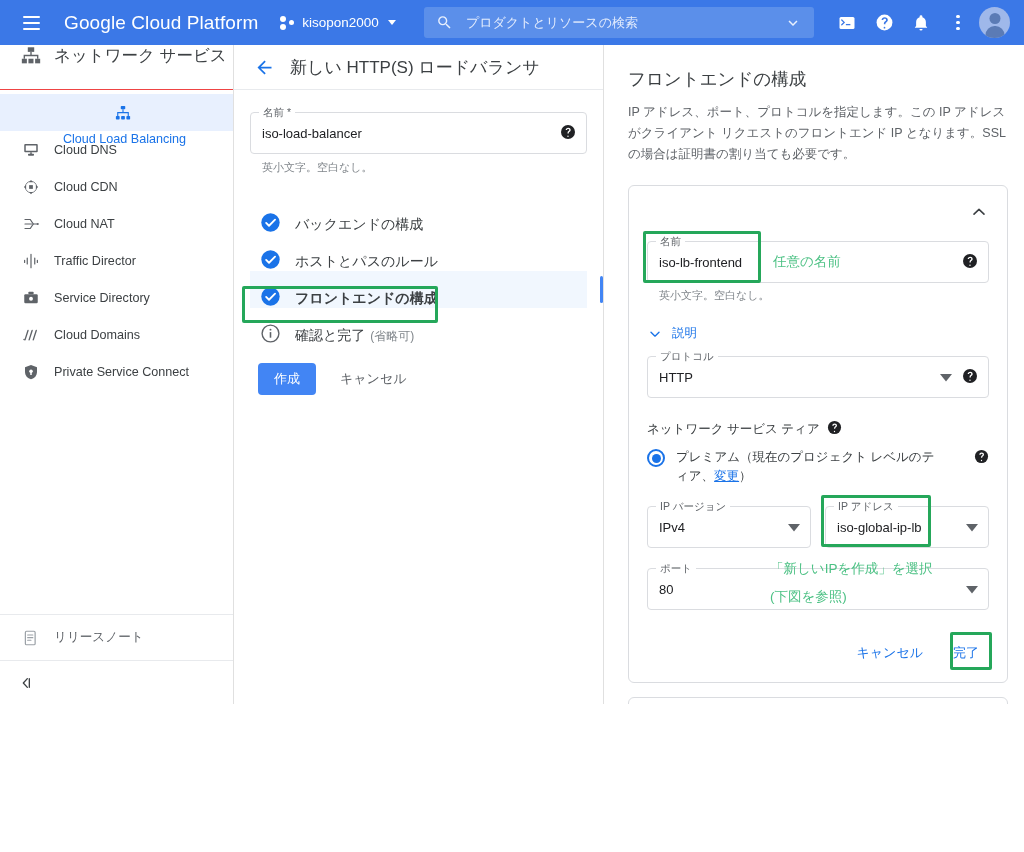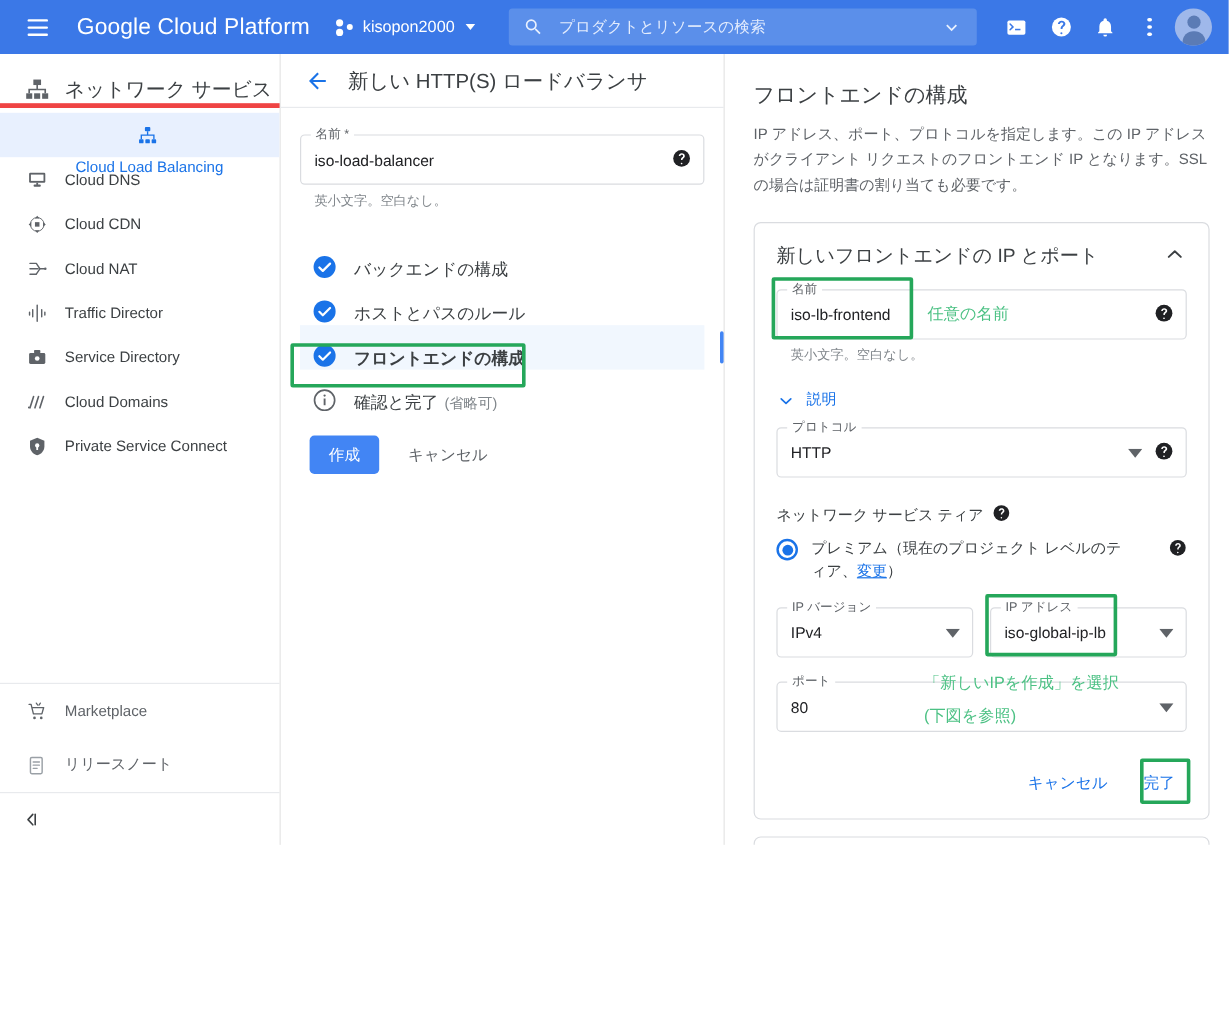--- a/index.html
+++ b/index.html
@@ -47,22 +47,22 @@
   .avwrap { position:relative; width:31px;height:31px;border-radius:50%;background:#9fb8ea;overflow:hidden; }
   .avwrap .h { position:absolute; left:50%; transform:translateX(-50%); top:6px; width:11px;height:11px;border-radius:50%;background:#5b7bb5; }
   .avwrap .b { position:absolute; left:50%; transform:translateX(-50%); top:19px; width:19px;height:14px;border-radius:9px 9px 0 0;background:#5b7bb5; }
 
   
   .body { flex:1; display:flex; min-height:0; }
 
   
   .sidebar { width:234px; flex:0 0 234px; border-right:1px solid #e0e0e0;
     display:flex; flex-direction:column; background:#fff; }
-  .side-head { height:45px; display:flex; align-items:flex-end; padding:0 0 0 12px;
-    border-bottom:4px solid #ef4444; flex:0 0 45px; }
+  .side-head { height:45px; display:flex; align-items:flex-start; padding:0 0 0 12px;
+    border-bottom:1px solid #ef4444; flex:0 0 45px; }
   .side-head .ico { width:38px; display:flex; justify-content:center; align-items:center; }
   .side-head .txt { font-size:16.5px; color:#3c4043; margin-left:4px; white-space:nowrap; }
   .side-list { flex:1; overflow:hidden; padding-top:4px; }
   .sitem { height:37px; display:flex; align-items:center; padding-left:12px; cursor:pointer; }
   .sitem .ico { width:38px; display:flex; justify-content:center; align-items:center; flex:0 0 38px; }
   .sitem .lbl { font-size:12.6px; color:#3c4043; margin-left:4px; white-space:nowrap; }
   .sitem.active { background:#e8f0fe;flex-direction:column; }
   .sitem.active .lbl { color:#1a73e8; }
   .side-foot { border-top:1px solid #e8eaed; }
   .side-foot .sitem { height:45px; }
@@ -325,31 +325,20 @@
             </svg>
           </span>
           <span class="lbl">Private Service Connect</span>
         </div>
       </div>
 
       <div class="side-foot">
         <div class="sitem">
           <span class="ico">
             <svg width="18" height="18" viewBox="0 0 24 24">
-              <path d="M3 4h2.2l2.6 10.5h9.4l2-7H7.2" stroke="#5f6368" stroke-width="1.5" fill="none" stroke-linecap="round" stroke-linejoin="round"></path>
-              <circle cx="9" cy="19" r="1.5" fill="#5f6368"></circle>
-              <circle cx="16.5" cy="19" r="1.5" fill="#5f6368"></circle>
-              <path d="M11 2.5l1.6 2.2M15.5 2.5L14 4.7" stroke="#5f6368" stroke-width="1.4" stroke-linecap="round"></path>
-            </svg>
-          </span>
-          <span class="lbl">Marketplace</span>
-        </div>
-        <div class="sitem">
-          <span class="ico">
-            <svg width="18" height="18" viewBox="0 0 24 24">
               <rect x="4.5" y="3" width="13" height="18" rx="1.5" stroke="#9aa0a6" stroke-width="1.6" fill="none"></rect>
               <path d="M7.5 8h7M7.5 11.5h7M7.5 15h4.5" stroke="#9aa0a6" stroke-width="1.4" stroke-linecap="round"></path>
             </svg>
           </span>
           <span class="lbl">リリースノート</span>
         </div>
         <div class="collapse">
           <svg width="16" height="16" viewBox="0 0 24 24">
             <path d="M14 5.5L8 12l6 6.5" stroke="#3c4043" stroke-width="2" fill="none" stroke-linecap="round" stroke-linejoin="round"></path>
             <path d="M17 5.5v13" stroke="#3c4043" stroke-width="2" stroke-linecap="round"></path>
@@ -434,21 +423,20 @@
         <div class="gbox" style="left:8px; top:196px; width:196px; height:37px;"></div>
       </div>
     </div>
 
     <div class="right">
       <div class="r-title">フロントエンドの構成</div>
       <div class="r-desc">IP アドレス、ポート、プロトコルを指定します。この IP アドレスがクライアント リクエストのフロントエンド IP となります。SSL の場合は証明書の割り当ても必要です。</div>
 
       <div class="card">
         <div class="card-head">
-          <span class="card-title">新しいフロントエンドの IP とポート</span>
           <span class="chev">
             <svg width="20" height="20" viewBox="0 0 24 24">
               <path d="M6 14.5L12 8.8l6 5.7" stroke="#3c4043" stroke-width="1.9" fill="none" stroke-linecap="round" stroke-linejoin="round"></path>
             </svg>
           </span>
         </div>
 
         <div class="f-row">
           <div class="ofield">
             <span class="olabel">名前</span>

